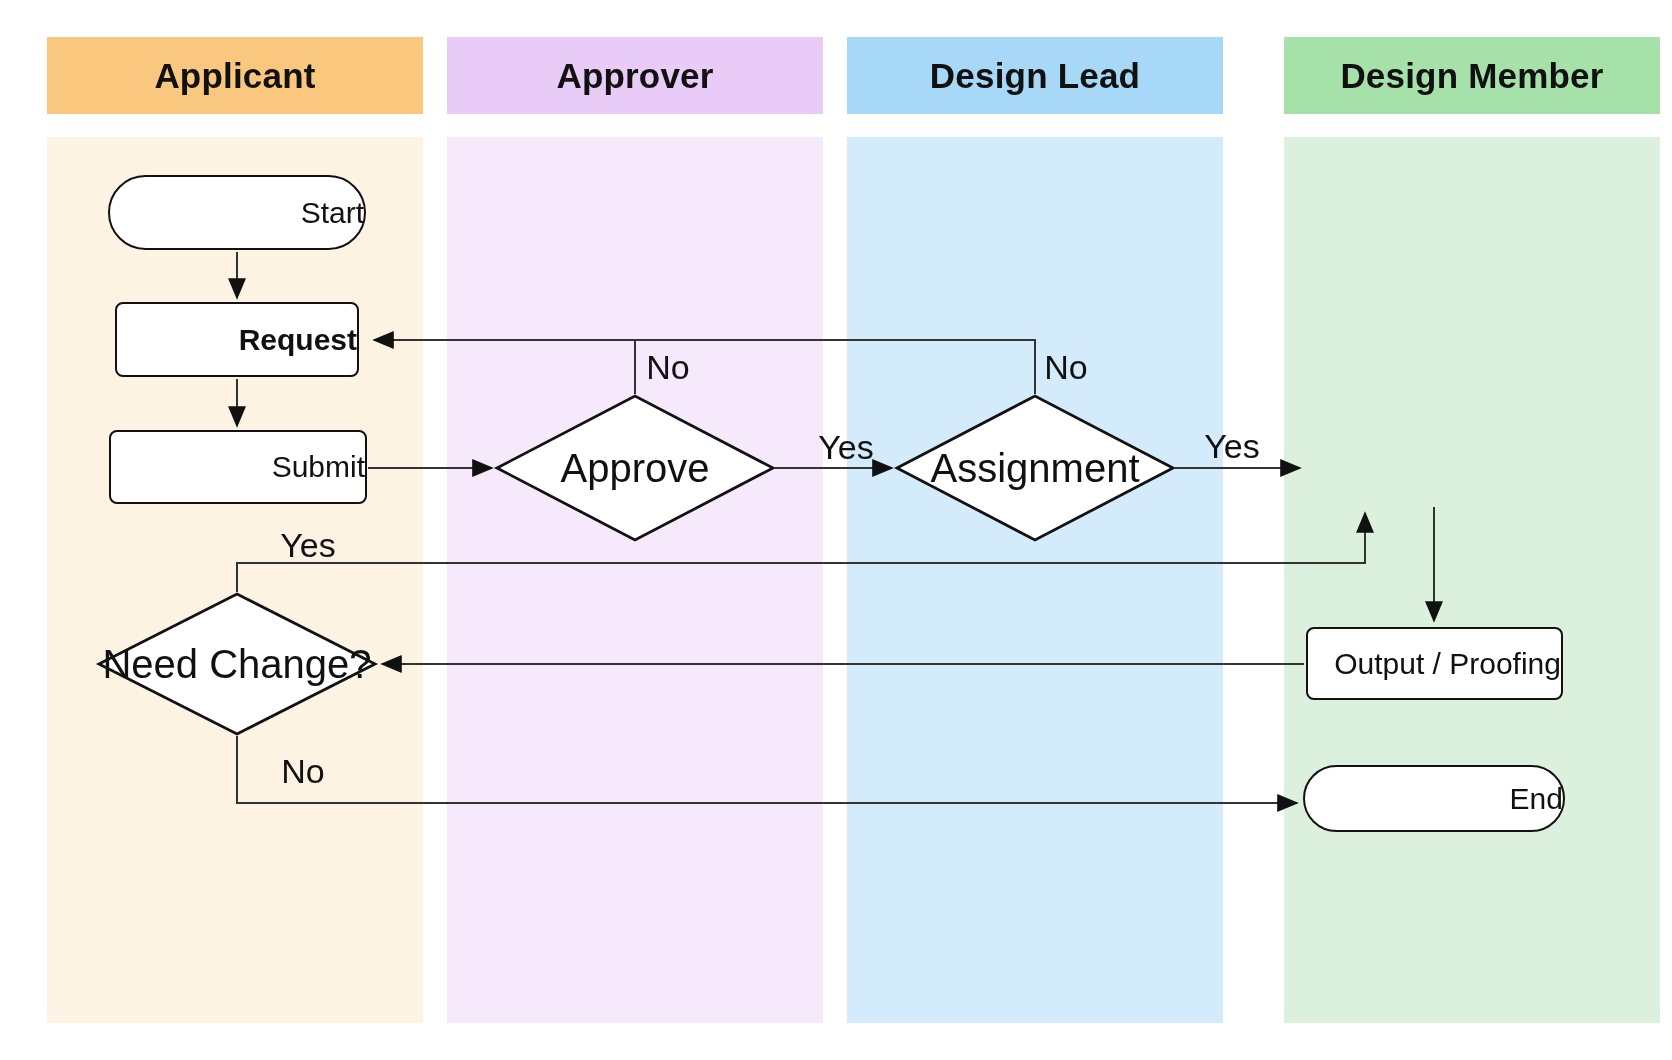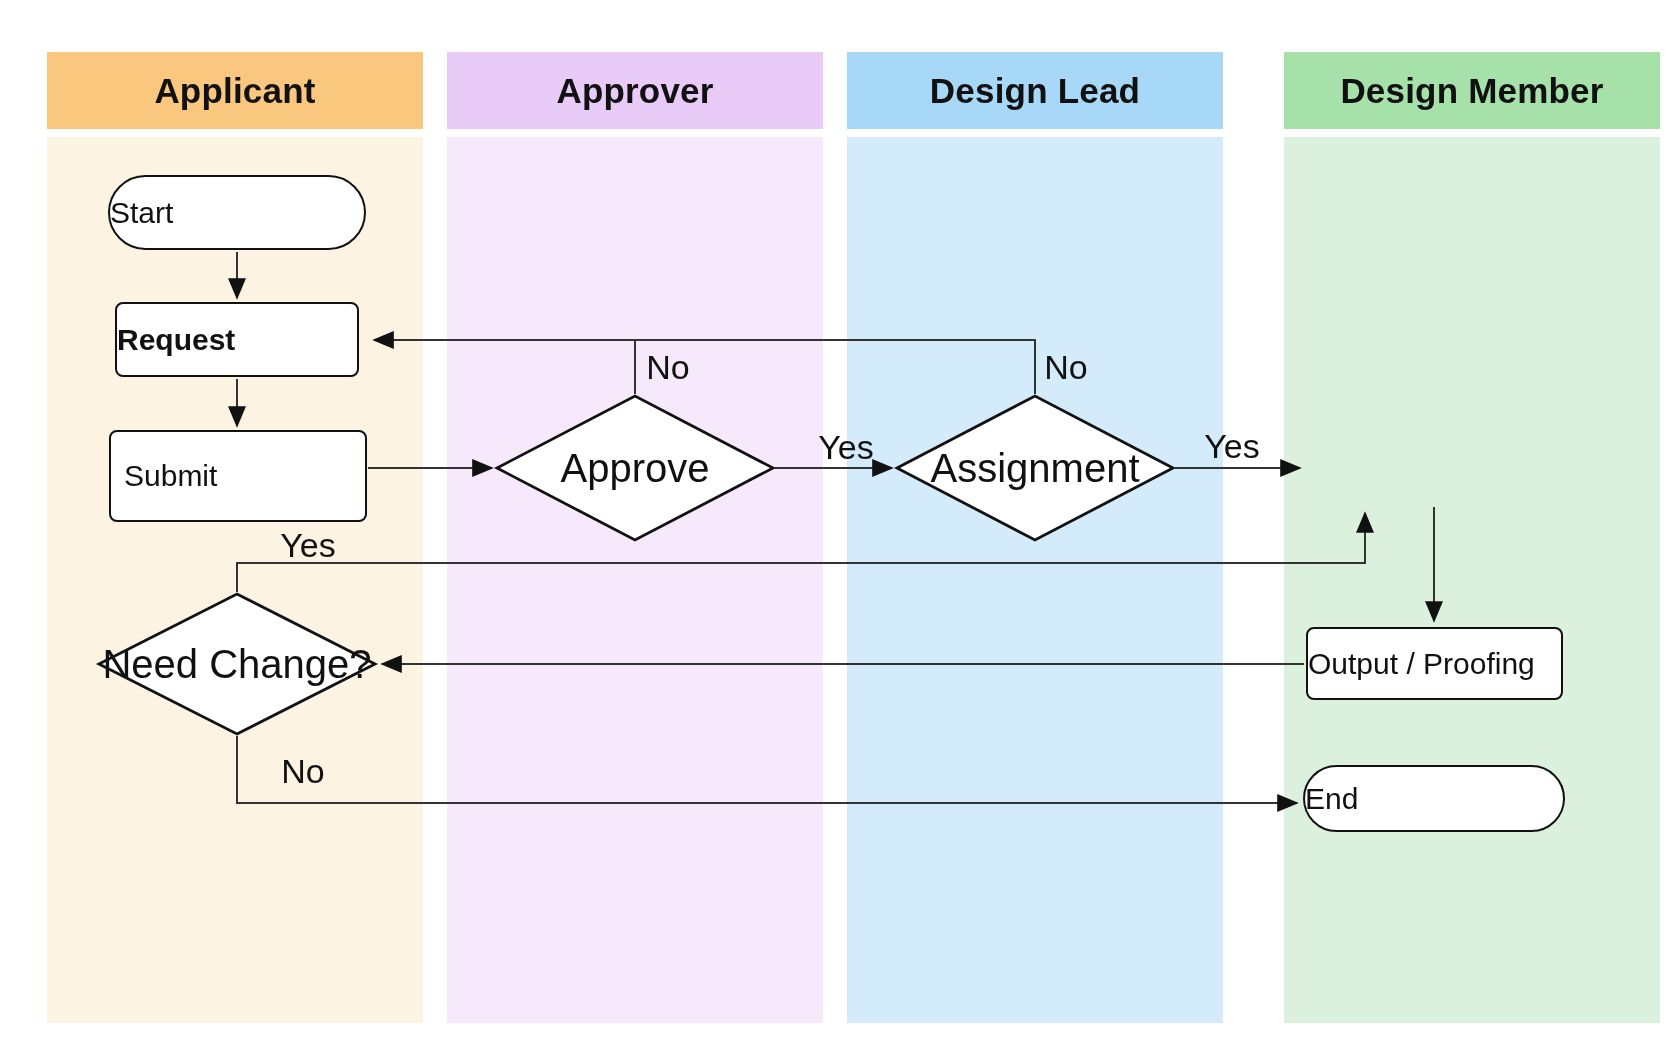--- a/index.html
+++ b/index.html
@@ -4,36 +4,36 @@
 <style>
   html,body{margin:0;padding:0;background:#ffffff;}
   #canvas{
     position:relative;width:1672px;height:1060px;background:#ffffff;overflow:hidden;
     font-family:"Liberation Sans",sans-serif;color:#111111;
   }
   
   .lane-header{
     position:absolute;top:37px;height:77px;width:376px;
     display:flex;align-items:center;justify-content:center;
-    font-size:35px;font-weight:700;letter-spacing:.2px;margin-top:15px;
+    font-size:35px;font-weight:700;letter-spacing:.2px;
   }
   .lane-body{position:absolute;top:137px;height:886px;width:376px;}
   .lx1{left:47px;}  .lx2{left:447px;}  .lx3{left:847px;}  .lx4{left:1284px;}
   .h1{background:#FAC77E;} .h2{background:#E9CBF8;} .h3{background:#A7D8F7;justify-content:center;} .h4{background:#A5E1A9;}
   .b1{background:#FDF3E3;} .b2{background:#F5E9FB;} .b3{background:#D3EBFA;} .b4{background:#DCF1DD;}
   
   .node{
     position:absolute;background:#ffffff;border:2.5px solid #111111;border-radius:8px;
-    display:flex;align-items:center;justify-content:flex-start;
+    display:flex;align-items:center;justify-content:flex-end;
     font-size:30px;box-sizing:border-box;
   }
   .pill{border-radius:40px;}
   .n-start{left:108px;top:175px;width:258px;height:75px;}
   .n-request{left:115px;top:302px;width:244px;height:75px;font-weight:bold;}
-  .n-submit{left:109px;top:430px;width:258px;height:92px;padding-left:13px;}
+  .n-submit{left:109px;top:430px;width:258px;height:74px;padding-left:13px;}
   .n-inprogress{left:1306px;top:432px;width:257px;height:73px;}
   .n-output{left:1306px;top:627px;width:257px;height:73px;}
   .n-end{left:1303px;top:765px;width:262px;height:67px;}
   
   .dlabel{
     position:absolute;transform:translate(-50%,-50%);
     font-size:40px;white-space:nowrap;
   }
   .dl-approve{left:635px;top:468px;}
   .dl-assignment{left:1035px;top:468px;}

